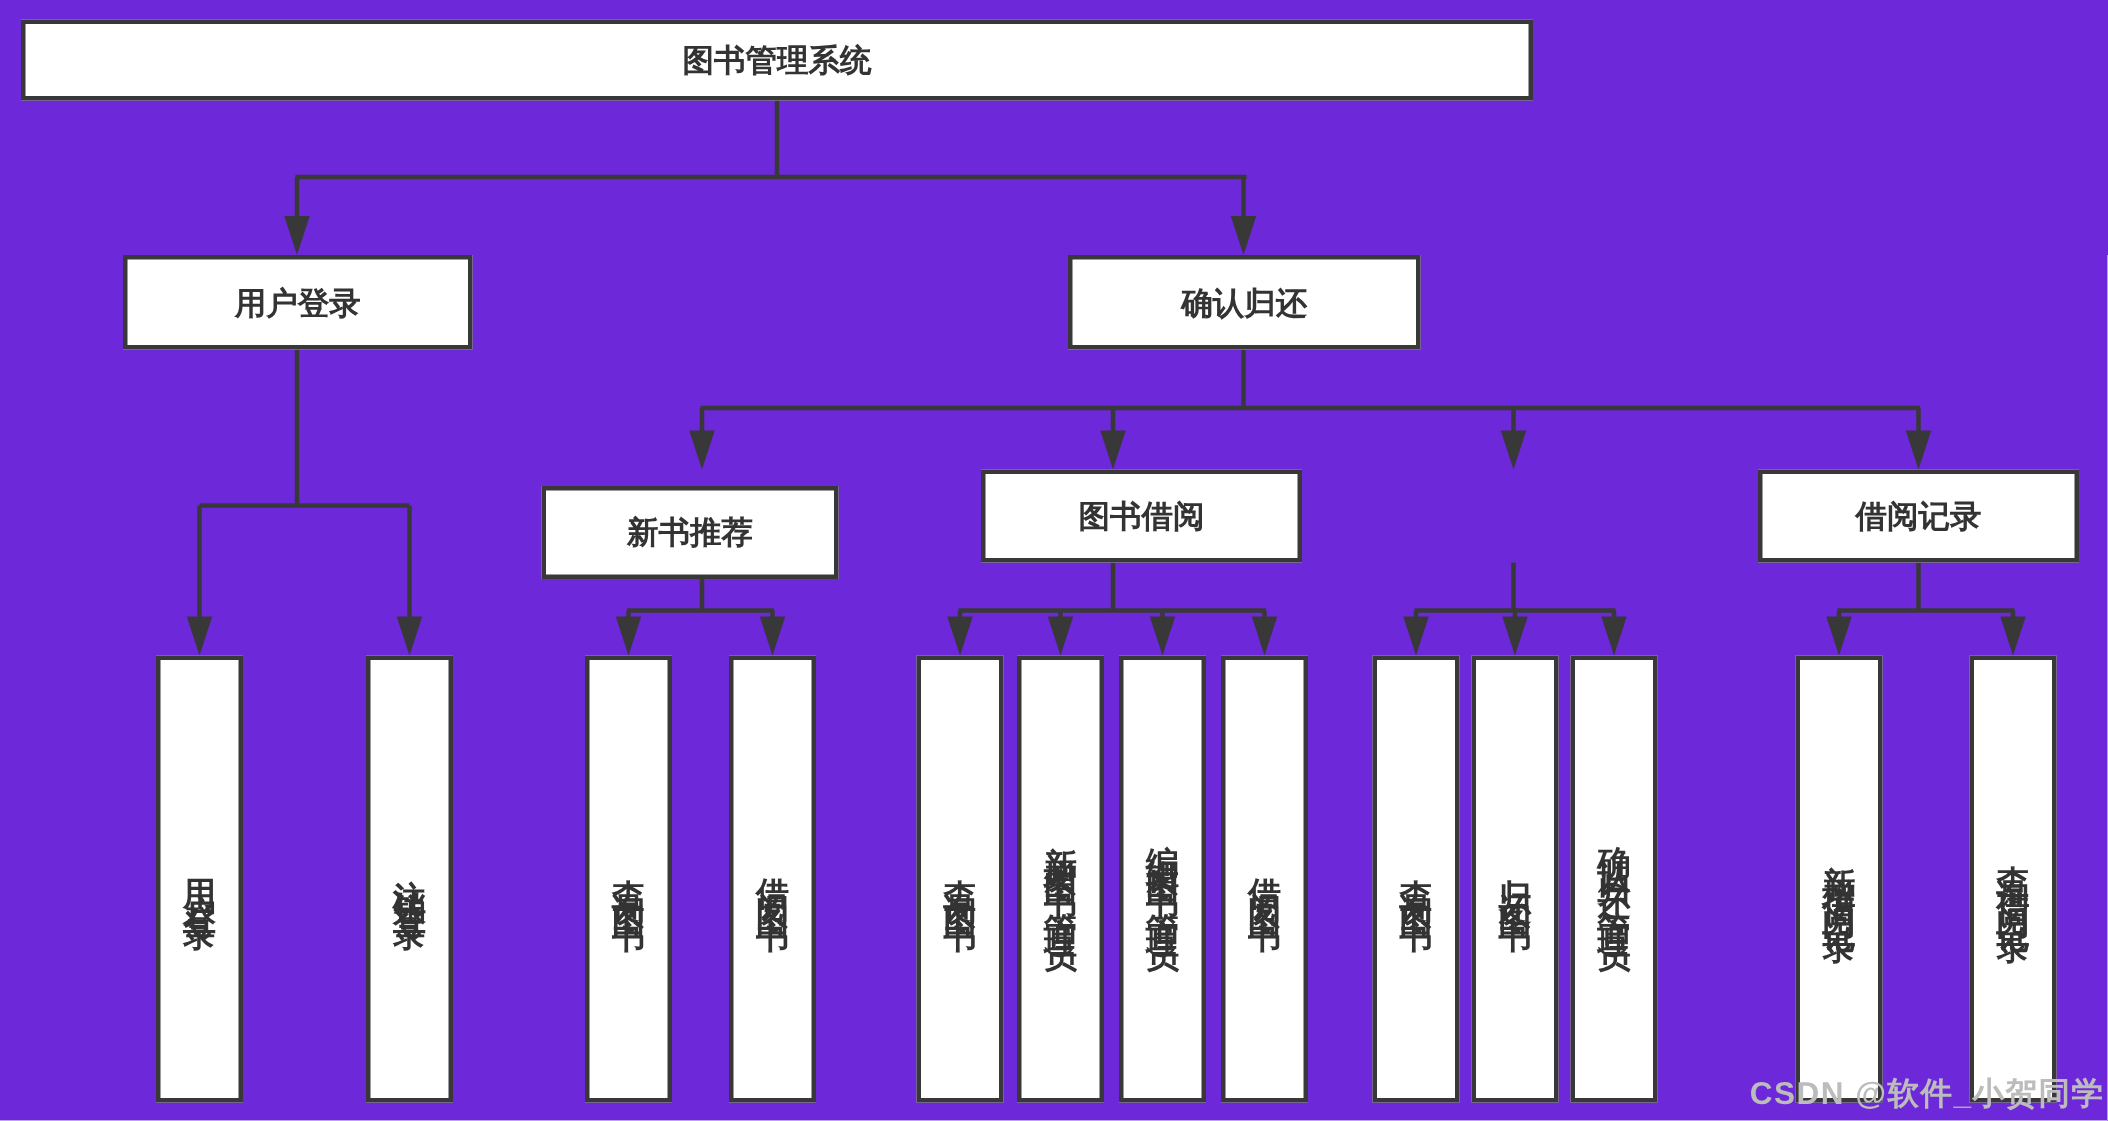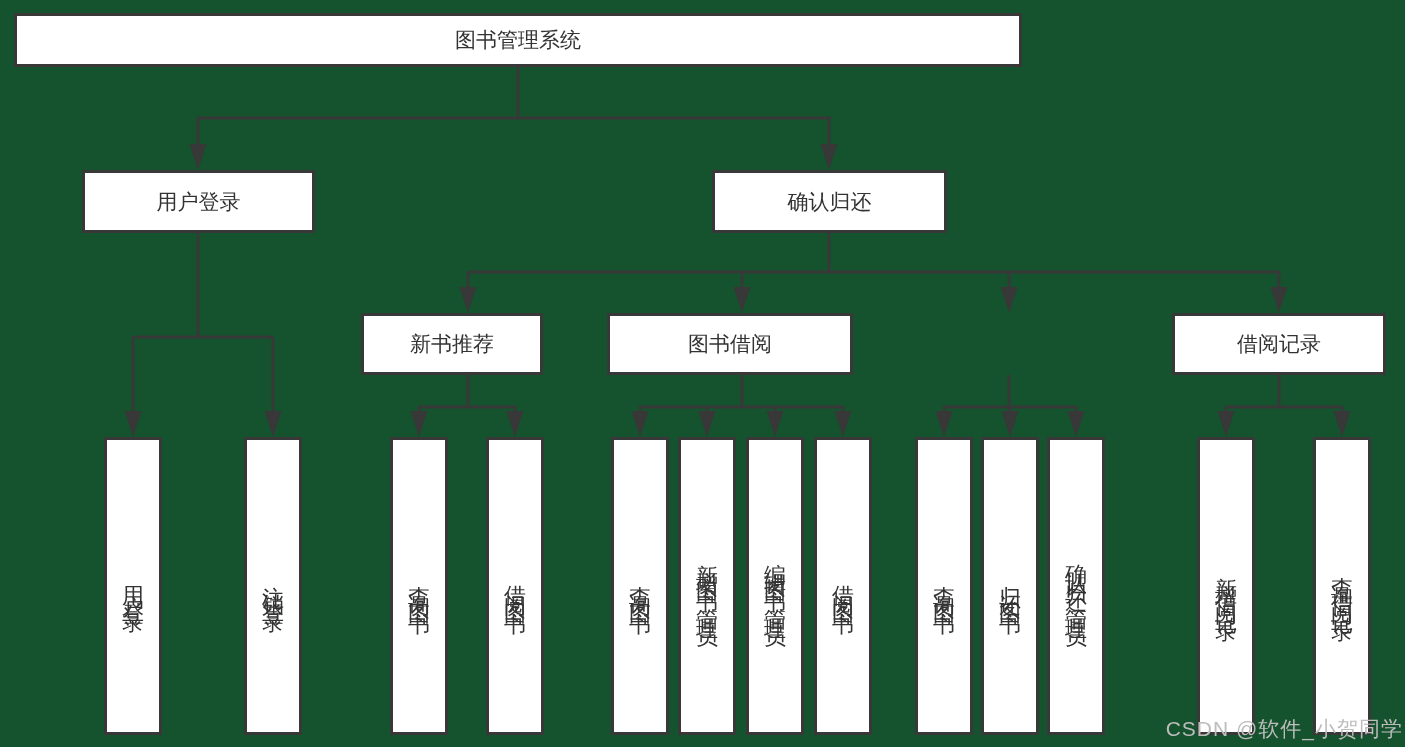--- a/index.html
+++ b/index.html
@@ -1,18 +1,18 @@
 <!DOCTYPE html>
 <html><head>
 <meta charset="utf-8">
 <style>
   html,body{margin:0;padding:0;background:#fff;}
   .canvas{
-    position:relative;width:1405px;height:747px;background:#14532d;
-    font-family:"Liberation Sans","DejaVu Sans",sans-serif;color:#333333;overflow:hidden;
+    position:relative;width:1405px;height:747px;background:#6d28d9;
+    font-family:"Liberation Sans","DejaVu Sans",sans-serif;color:#333333;overflow:hidden;font-weight:bold;
   }
   svg.wires{position:absolute;left:0;top:0;z-index:1;}
   .node{
     position:absolute;background:#ffffff;border:3px solid #383838;box-sizing:border-box;
     display:flex;align-items:center;justify-content:center;
     font-size:21px;color:#333333;z-index:2;white-space:nowrap;
   }
   .v{
     writing-mode:vertical-rl;
     font-size:22px;letter-spacing:9px;line-height:1;
@@ -58,22 +58,22 @@
       <polygon points="1217.5,411 1234.5,411 1226,437"></polygon>
       <polygon points="1333.5,411 1350.5,411 1342,437"></polygon>
     </g>
   </svg>
 
   <div class="node" style="left:14px;top:13px;width:1008px;height:54px">图书管理系统</div>
 
   <div class="node" style="left:82px;top:170px;width:233px;height:63px">用户登录</div>
   <div class="node" style="left:712px;top:170px;width:235px;height:63px">确认归还</div>
 
-  <div class="node" style="left:361px;top:313px;width:182px;height:62px">新书推荐</div>
-  <div class="node" style="left:607px;top:313px;width:246px;height:62px">图书借阅</div>
+  <div class="node" style="left:361px;top:324px;width:198px;height:62px">新书推荐</div>
+  <div class="node" style="left:654px;top:313px;width:214px;height:62px">图书借阅</div>
   <div class="node" style="left:1172px;top:313px;width:214px;height:62px">借阅记录</div>
 
   <div class="node v" style="left:104px;top:437px;width:58px;height:298px">用户登录</div>
   <div class="node v" style="left:244px;top:437px;width:58px;height:298px">注销登录</div>
 
   <div class="node v" style="left:390px;top:437px;width:58px;height:298px">查询图书</div>
   <div class="node v" style="left:486px;top:437px;width:58px;height:298px">借阅图书</div>
 
   <div class="node v" style="left:611px;top:437px;width:58px;height:298px">查询图书</div>
   <div class="node v" style="left:678px;top:437px;width:58px;height:298px">新增图书（管理员）</div>

